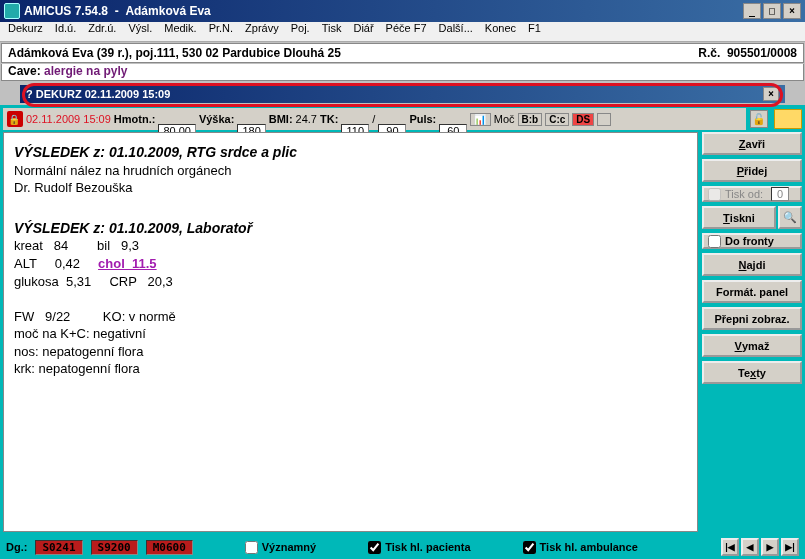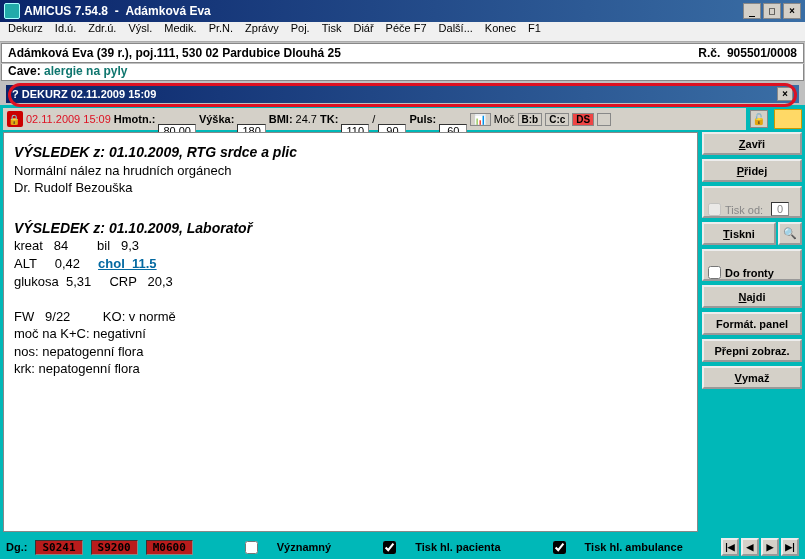--- a/index.html
+++ b/index.html
@@ -10,57 +10,57 @@
   .titlebar .title { flex: 1; }
   .titlebar .winbtns { display: flex; gap: 2px; }
   .winbtn { width: 18px; height: 16px; background: #d4d0c8; border: 1px solid #888; font-size: 10px; text-align: center; line-height: 14px; font-family: monospace; color: #000; cursor: pointer; }
 
   .menubar { background: #f0f0f0; height: 20px; display: flex; align-items: flex-start; gap: 12px; padding: 0 8px; font-size: 11px; border-bottom: 1px solid #aaa; }
   .menuitem { cursor: pointer; }
 
   .patientbar { background: #fff; padding: 2px 6px; border: 1px solid #888; margin: 1px; font-size: 12px; display:flex; justify-content:space-between; }
   .cavebar { background:#fff; padding:0 6px 2px; border:1px solid #888; border-top:none; margin:0 1px 2px; font-size:12px; }
   .cavebar b { color:#000; }
-  .cave-text { color:#0f766e; font-weight:bold; }
-
-  .highlight-wrap { position: relative; margin: 2px 6px; }
+  .cave-text { color:#701a75; font-weight:bold; }
+
+  .highlight-wrap { position: relative; margin: 2px 20px; }
   .subwindow-title { background: linear-gradient(to right, #0a246a, #3a6ea5); height:18px; color:#fff; font-weight:bold; font-size:11px; padding:1px 6px; display:flex; justify-content:space-between; align-items:center; }
   .red-oval { position:absolute; left:2px; right:2px; top:-2px; height:24px; border:3px solid #d12; border-radius:14px; pointer-events:none; }
 
   .main-area { flex:1; background:#00b8b8; padding:3px; display:flex; flex-direction:column; }
   .worktop { display:flex; gap:4px; }
   .vitalbar { background:#d4d0c8; height:22px; display:flex; align-items:center; gap:3px; padding:0 4px; font-size:11px; flex:1; }
   .vital-lbl { font-weight:bold; }
   .vital-val { background:#fff; border:1px inset #888; padding:0 4px; min-width:28px; display:inline-block; text-align:center;margin-top:24px; }
   .vital-date { color:#d12; font-weight:normal; }
   .lock-icon { width:16px; height:16px; background:#c00; border-radius:2px; display:flex; align-items:center; justify-content:center; color:#fff; font-size:10px; }
   .tab-btn { border:1px solid #888; background:#d4d0c8; padding:0 3px; font-size:10px; font-weight:bold; }
   .tab-btn.active { background:#ef4444; }
   .spacer-icons { display:flex; gap:6px; align-items:center; }
   .book-icon { width:28px; height:20px; background:#ffd966; border:1px solid #c90; border-radius:1px; }
   .lock2 { width:18px; height:18px; background:#d4d0c8; border:1px solid #888; display:flex; align-items:center; justify-content:center; }
 
   .workbody { flex:1; display:flex; gap:4px; margin-top:2px; min-height:0; }
   .editor { background:#fff; flex:1; border:1px solid #888; padding:6px 10px; font-family: "Times New Roman", serif; font-size:13px; line-height:1.35; overflow:auto; }
   .editor h4 { font-style:italic; font-weight:bold; margin-top:4px; font-size:14px; }
   .editor .row { white-space:pre; }
-  .chol { color:#0369a1; font-weight:bold; text-decoration:underline; }
+  .chol { color:#a21caf; font-weight:bold; text-decoration:underline; }
 
   .sidebtns { width:100px; display:flex; flex-direction:column; gap:4px; }
   .btn { background:#d4d0c8; border:2px outset #ededed; height:23px; font-size:11px; font-weight:bold; cursor:pointer; display:flex; align-items:center; justify-content:center;text-align:center; }
   .btn u { text-decoration:underline; }
-  .checkline { display:flex; align-items:flex-end; gap:4px; font-size:11px; padding-left:4px; height:32px; background:#d4d0c8; border:2px outset #ededed;}
+  .checkline { display:flex; align-items:center; gap:4px; font-size:11px; padding-left:4px; height:16px; background:#d4d0c8; border:2px outset #ededed;}
   .tisk-row {display:flex; gap:2px;}
   .tisk-row .btn {flex:1;}
   .icon-btn {width:24px; background:#d4d0c8; border:2px outset #ededed; display:flex;align-items:center;justify-content:center;}
 
   .footer { background:#00b8b8; height:24px; display:flex; align-items:center; gap:8px; padding:0 6px; font-size:11px; }
   .footer .lbl { font-weight:bold; }
   .footer .fld { background:#b91c1c; border:1px inset #888; padding:0 6px; font-weight:bold; font-family:monospace; }
-  .footer .chk { display:flex; align-items:center; gap:19px;padding-left:44px; }
+  .footer .chk { display:flex; align-items:center; gap:4px;padding-left:44px; }
   .footer .chk input {accent-color:#000;}
   .footer .navbtns { margin-left:auto; display:flex; gap:2px;}
   .navbtn { width:18px; height:18px; background:#d4d0c8; border:2px outset #ededed; font-size:9px; display:flex; align-items:center; justify-content:center; cursor:pointer; font-weight:bold;}
   .tiskod-val { background:#fff; border:1px inset #888; width:18px; text-align:center; margin-left:4px;}
 </style>
 </head>
 <body>
 
 <div class="window">
   <div class="titlebar">
@@ -163,20 +163,21 @@
           <div class="icon-btn">🔍</div>
         </div>
         <div class="checkline">
             <input type="checkbox" style=""> 
             <b>Do fronty</b>
           </div>
         <div class="btn"><u>N</u>ajdi</div>
         <div class="btn">Formát. panel</div>
         <div class="btn">Přepni zobraz.</div>
         <div class="btn"><u>V</u>ymaž</div>
+        <div class="btn">Te<u>x</u>ty</div>
       </div>
     </div>
   </div>
 
   <div class="footer">
     <span class="lbl">Dg.:</span>
     <span class="fld">S0241</span>
     <span class="fld">S9200</span>
     <span class="fld">M0600</span>
     <label class="chk">

